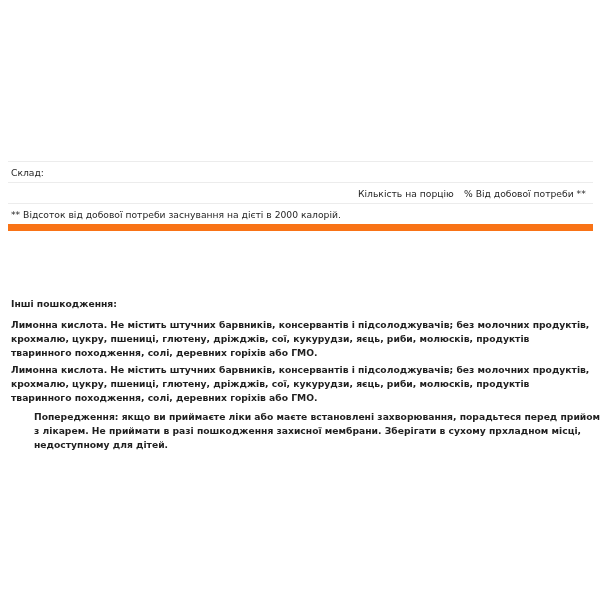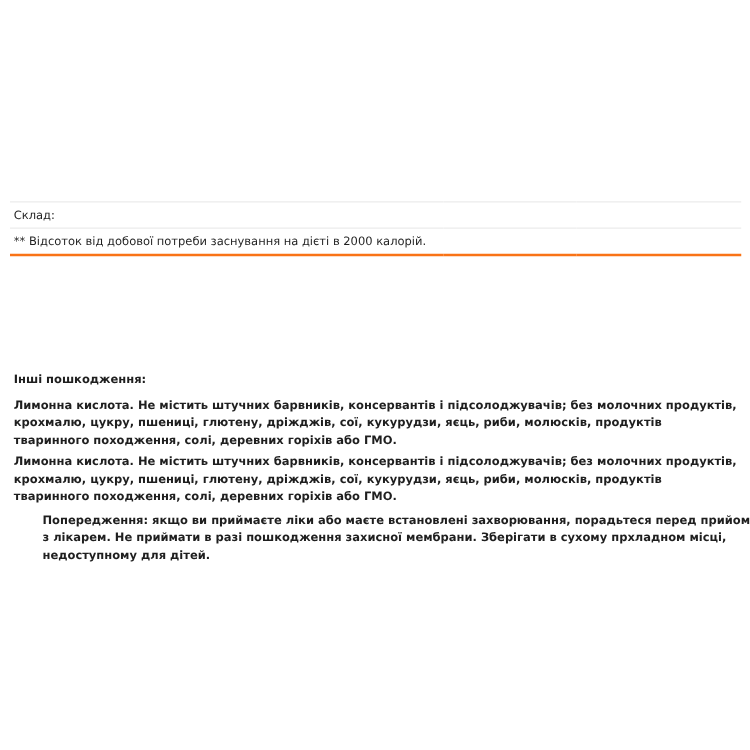--- a/index.html
+++ b/index.html
@@ -31,21 +31,21 @@
       height: 20px;
       padding: 0 0 0 3px;
       border-top: 1px solid #ececec;
       vertical-align: middle;
       font-weight: 400;
       white-space: nowrap;
       overflow: visible;
       margin-top: 16px;
     }
     table.facts tr:last-child td {
-      border-bottom: 2px solid #f97316;
+      border-bottom: 7px solid #f97316;
     }
     col.c1 { width: 347px; }
     col.c2 { width: 106px; }
     col.c3 { width: 132px; }
     .section {
       position: absolute;
       left: 11px;
       width: 580px;
       font-weight: 600;
       line-height: 14px;
@@ -67,20 +67,25 @@
         <col class="c2">
         <col class="c3">
       </colgroup>
     <tbody>
       <tr>
         <td>Склад:</td>
         <td></td>
         <td></td>
       </tr>
       <tr>
+        <td></td>
+        <td>Кількість на порцію</td>
+        <td>% Від добової потреби **</td>
+      </tr>
+      <tr>
         <td>** Відсоток від добової потреби заснування на дієті в 2000 калорій.</td>
         <td></td>
         <td></td>
       </tr>
     </tbody>
   </table>
 </div>
 
 <p class="section heading">Інші пошкодження:</p>
 <p class="section para1">Лимонна кислота. Не містить штучних барвників, консервантів і підсолоджувачів; без молочних продуктів, крохмалю, цукру, пшениці, глютену, дріжджів, сої, кукурудзи, яєць, риби, молюсків, продуктів тваринного походження, солі, деревних горіхів або ГМО.</p>

